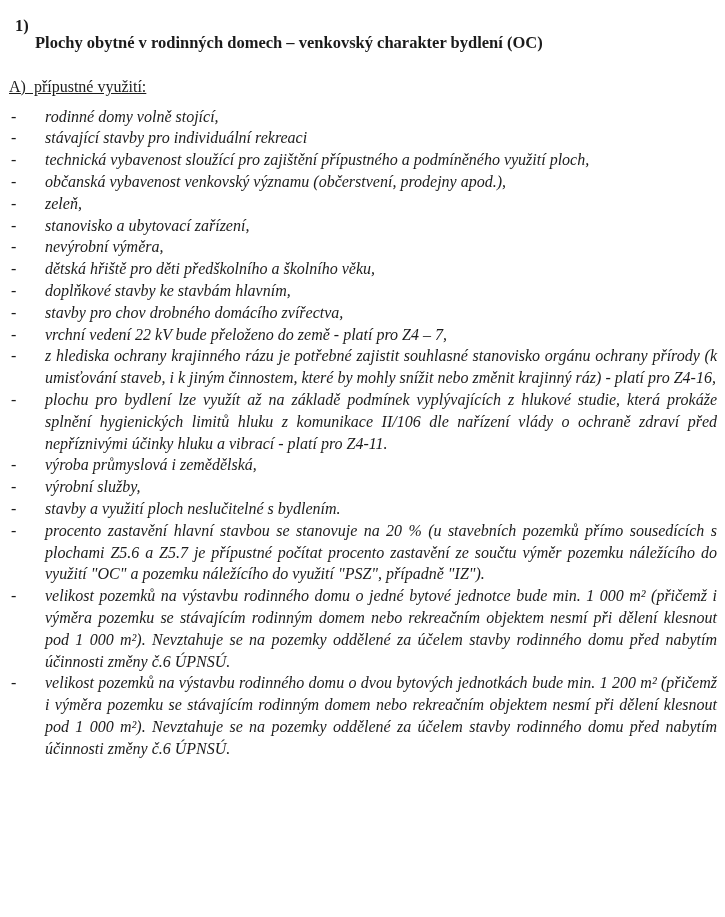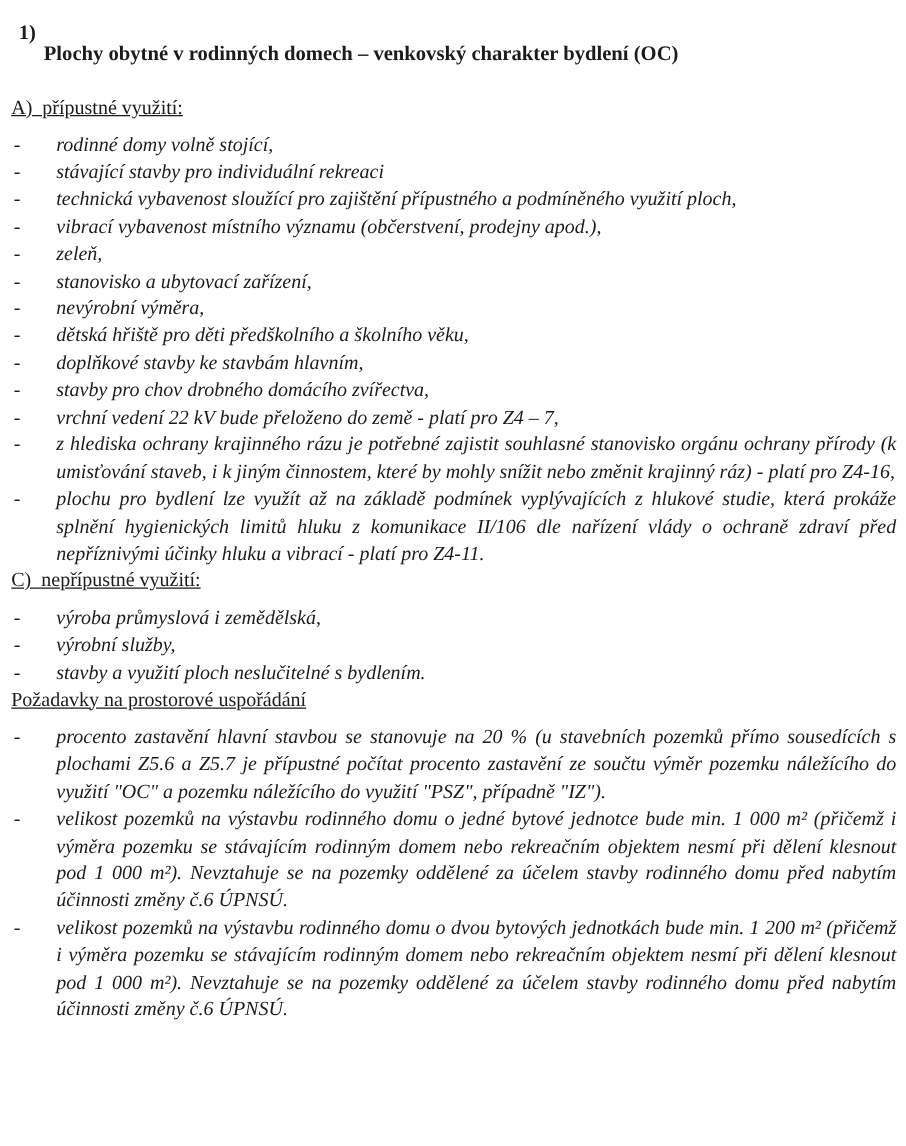--- a/index.html
+++ b/index.html
@@ -86,21 +86,21 @@
       <div class="item">
         <span class="dash">-</span>
         <span class="item-text">stávající stavby pro individuální rekreaci</span>
       </div>
       <div class="item">
         <span class="dash">-</span>
         <span class="item-text">technická vybavenost sloužící pro zajištění přípustného a podmíněného využití ploch,</span>
       </div>
       <div class="item">
         <span class="dash">-</span>
-        <span class="item-text">vibrací vybavenost místního významu (občerstvení, prodejny apod.),</span>
+        <span class="item-text">občanská vybavenost venkovský významu (občerstvení, prodejny apod.),</span>
       </div>
       <div class="item">
         <span class="dash">-</span>
         <span class="item-text">zeleň,</span>
       </div>
     </div>
   </section>
 
   <section class="doc-section">
     <div class="items">
@@ -133,39 +133,37 @@
         <span class="item-text">z hlediska ochrany krajinného rázu je potřebné zajistit souhlasné stanovisko orgánu ochrany přírody (k umisťování staveb, i k jiným činnostem, které by mohly snížit nebo změnit krajinný ráz) - platí pro Z4-16,</span>
       </div>
       <div class="item">
         <span class="dash">-</span>
         <span class="item-text">plochu pro bydlení lze využít až na základě podmínek vyplývajících z hlukové studie, která prokáže splnění hygienických limitů hluku z komunikace II/106 dle nařízení vlády o ochraně zdraví před nepříznivými účinky hluku a vibrací - platí pro Z4-11.</span>
       </div>
     </div>
   </section>
 
   <section class="doc-section">
-    <h2 class="sec-heading">C)  nepřípustné využití:</h2>
     <div class="items">
       <div class="item">
         <span class="dash">-</span>
         <span class="item-text">výroba průmyslová i zemědělská,</span>
       </div>
       <div class="item">
         <span class="dash">-</span>
         <span class="item-text">výrobní služby,</span>
       </div>
       <div class="item">
         <span class="dash">-</span>
         <span class="item-text">stavby a využití ploch neslučitelné s bydlením.</span>
       </div>
     </div>
   </section>
 
   <section class="doc-section">
-    <h2 class="sec-heading">Požadavky na prostorové uspořádání</h2>
     <div class="items">
       <div class="item">
         <span class="dash">-</span>
         <span class="item-text">procento zastavění hlavní stavbou se stanovuje na 20&nbsp;% (u stavebních pozemků přímo sousedících s plochami Z5.6 a Z5.7 je přípustné počítat procento zastavění ze součtu výměr pozemku náležícího do využití "OC" a pozemku náležícího do využití "PSZ", případně "IZ").</span>
       </div>
       <div class="item">
         <span class="dash">-</span>
         <span class="item-text">velikost pozemků na výstavbu rodinného domu o jedné bytové jednotce bude min. 1&nbsp;000 m² (přičemž i výměra pozemku se stávajícím rodinným domem nebo rekreačním objektem nesmí při dělení klesnout pod 1&nbsp;000 m²). Nevztahuje se na pozemky oddělené za účelem stavby rodinného domu před nabytím účinnosti změny č.6 ÚPNSÚ.</span>
       </div>
       <div class="item">

